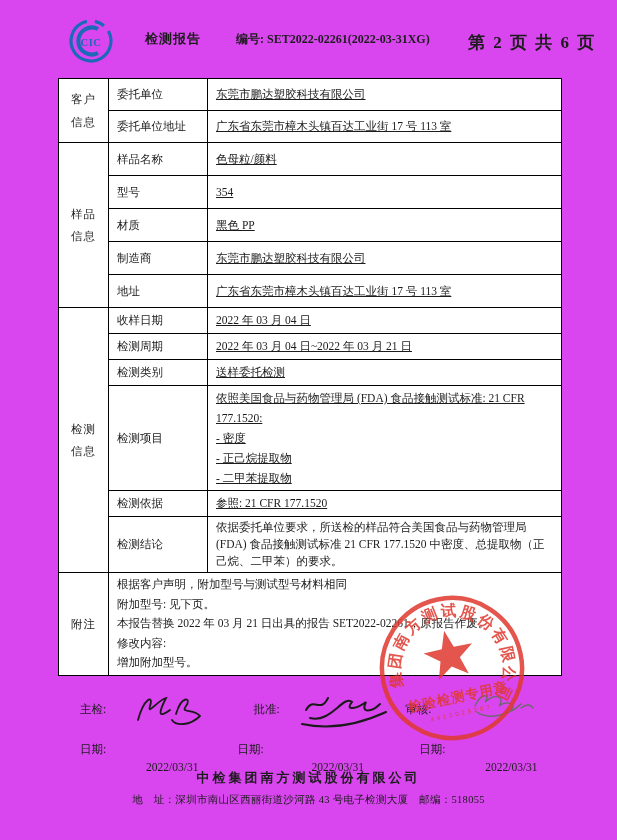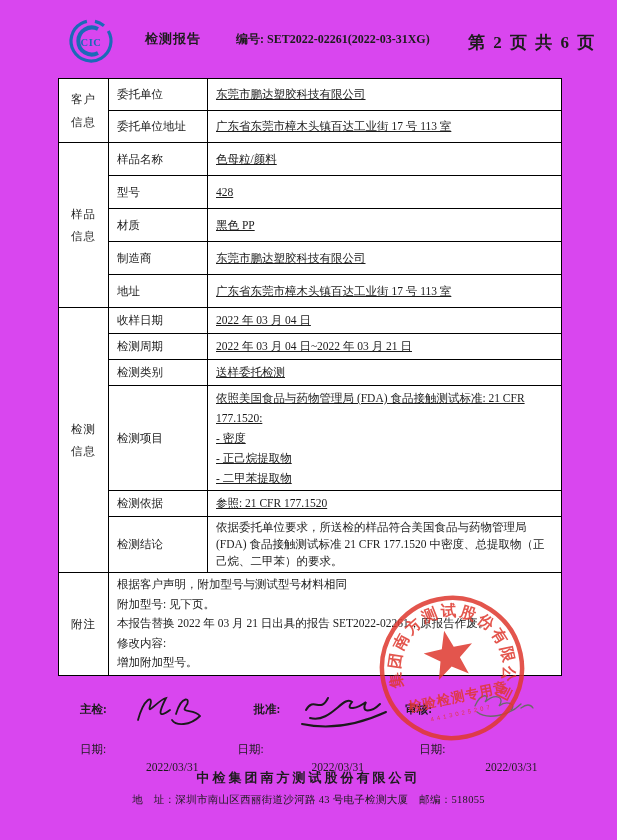--- a/index.html
+++ b/index.html
@@ -24,21 +24,21 @@
   td.sec .sec-txt { display:inline-block; width:2.3em; line-height:1.95; letter-spacing:1px; }
   td.lbl { padding-left:10px; }
   td.val { padding-left:12px;text-decoration:underline; }
   tr.h32 { height:32px; } tr.h33 { height:33px; } tr.h26 { height:26px; }
   .ml div { line-height:20px; }
   td.concl { line-height:17px; padding:5px 10px 5px 12px; }
   td.notes { line-height:19.5px; padding:5px 10px 5px 12px; }
 
   
   .sig-row { position:absolute; left:58px; top:690px; width:503px; display:flex; }
-  .sig-col { width:167.6px; position:relative; height:52px;font-weight:bold; }
+  .sig-col { width:167.6px; position:relative; height:52px; }
   .sig-lab { position:absolute; top:12px; font-size:11.5px; }
   .sig-col .sig-svg { position:absolute; top:-4px; }
   .date-row { position:absolute; left:58px; top:742px; width:503px; display:flex; font-size:11.5px; }
   .date-col { width:167.6px; position:relative; }
   .date-lab { position:absolute; }
   .date-val { position:absolute;margin-top:19px; }
 
   
   .stamp { position:absolute; left:376px; top:592px; width:152px; height:152px;
     transform:rotate(-12deg); opacity:0.85; pointer-events:none; }
@@ -83,21 +83,21 @@
       <td class="val">广东省东莞市樟木头镇百达工业街 17 号 113 室</td>
     </tr>
 
     <tr class="h33">
       <td class="sec" rowspan="5"><span class="sec-txt">样品信息</span></td>
       <td class="lbl">样品名称</td>
       <td class="val">色母粒/颜料</td>
     </tr>
     <tr class="h33">
       <td class="lbl">型号</td>
-      <td class="val">428</td>
+      <td class="val">354</td>
     </tr>
     <tr class="h33">
       <td class="lbl">材质</td>
       <td class="val">黑色 PP</td>
     </tr>
     <tr class="h33">
       <td class="lbl">制造商</td>
       <td class="val">东莞市鹏达塑胶科技有限公司</td>
     </tr>
     <tr class="h33">

